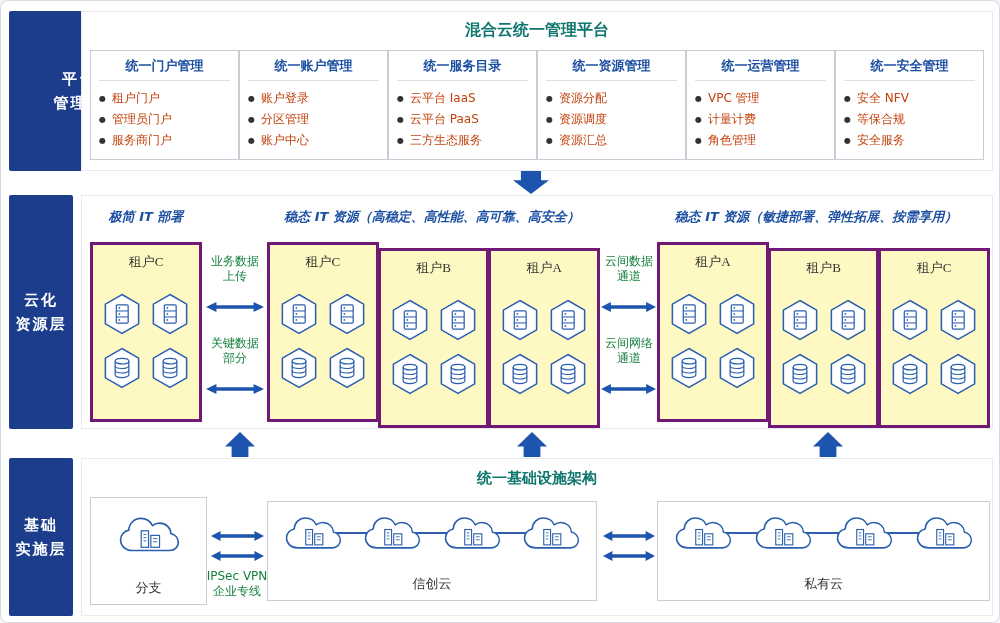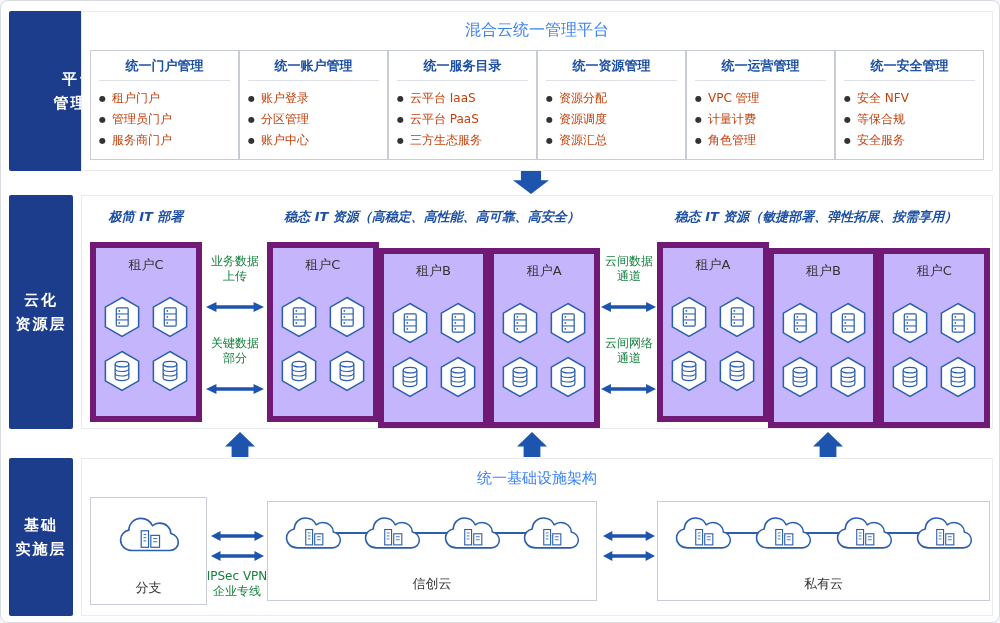--- a/index.html
+++ b/index.html
@@ -13,38 +13,38 @@
   .rail span{display:block;}
   .rail1{top:10px;height:160px;padding-left:38px;}
   .rail2{top:194px;height:234px;}
   .rail3{top:457px;height:158px;text-align:right;}
   
   .panel{position:absolute;left:80px;width:912px;border:1px solid #e9ebef;box-sizing:border-box;background:#fff;}
   .panel1{top:10px;height:160px;}
   .panel2{top:194px;height:234px;}
   .panel3{top:457px;height:158px;}
   .panel-title{position:absolute;left:0;right:0;top:8px;text-align:center;
-               font-size:16px;font-weight:normal;color:#3b82f6;}
+               font-size:16px;font-weight:bold;color:#0f766e;}
   
   .cards{position:absolute;left:8px;right:8px;top:38px;bottom:10px;display:flex;}
   .card{flex:1;border:1px solid #c7ccd5;background:#fff;padding:6px 8px;box-sizing:border-box;}
   .card-title{text-align:center;font-size:13px;font-weight:bold;color:#1d50a2;
               padding-bottom:5px;border-bottom:1px solid #dde1e7;margin-bottom:7px;}
   .card-item{font-size:12px;color:#c2410c;line-height:21px;display:flex;align-items:center;gap:6px;}
   .card-item::before{content:"●";font-size:8px;color:#333;flex:0 0 auto;}
   
   .block-arrow{position:absolute;background:#1d55ae;}
   .down{left:512px;top:170px;width:36px;height:23px;
         clip-path:polygon(22% 0,78% 0,78% 40%,100% 40%,50% 100%,0 40%,22% 40%);}
   .up{top:431px;width:30px;height:25px;
       clip-path:polygon(50% 0,100% 58%,78% 58%,78% 100%,22% 100%,22% 58%,0 58%);}
   
   .sec-title{position:absolute;top:12px;text-align:center;font-size:13px;font-weight:bold;
              font-style:italic;color:#1d50a2;}
-  .tenant-box{border:6px solid #701a75;background:#c4b5fd;box-sizing:border-box;}
+  .tenant-box{border:3px solid #701a75;background:#fef9c3;box-sizing:border-box;font-family:Liberation Serif, serif;}
   .tenant-box.single{position:absolute;}
   .tenant-label{position:absolute;top:8px;left:0;right:0;text-align:center;font-size:13px;color:#333;}
   .hexes{position:absolute;top:48px;left:50%;transform:translateX(-50%);
          display:grid;grid-template-columns:38px 38px;gap:12px 10px;}
   .tenant-group{position:absolute;display:flex;}
   .tenant-group .tenant-box{position:relative;flex:1;height:180px;}
   .tenant-group .tenant-box + .tenant-box{margin-left:-1px;margin-top:6px;}
   .gap-label{position:absolute;text-align:center;font-size:12px;color:#15803d;line-height:15px;}
   .gap-label span{display:block;}
   .darrow{position:absolute;height:10px;background:#1d55ae;

